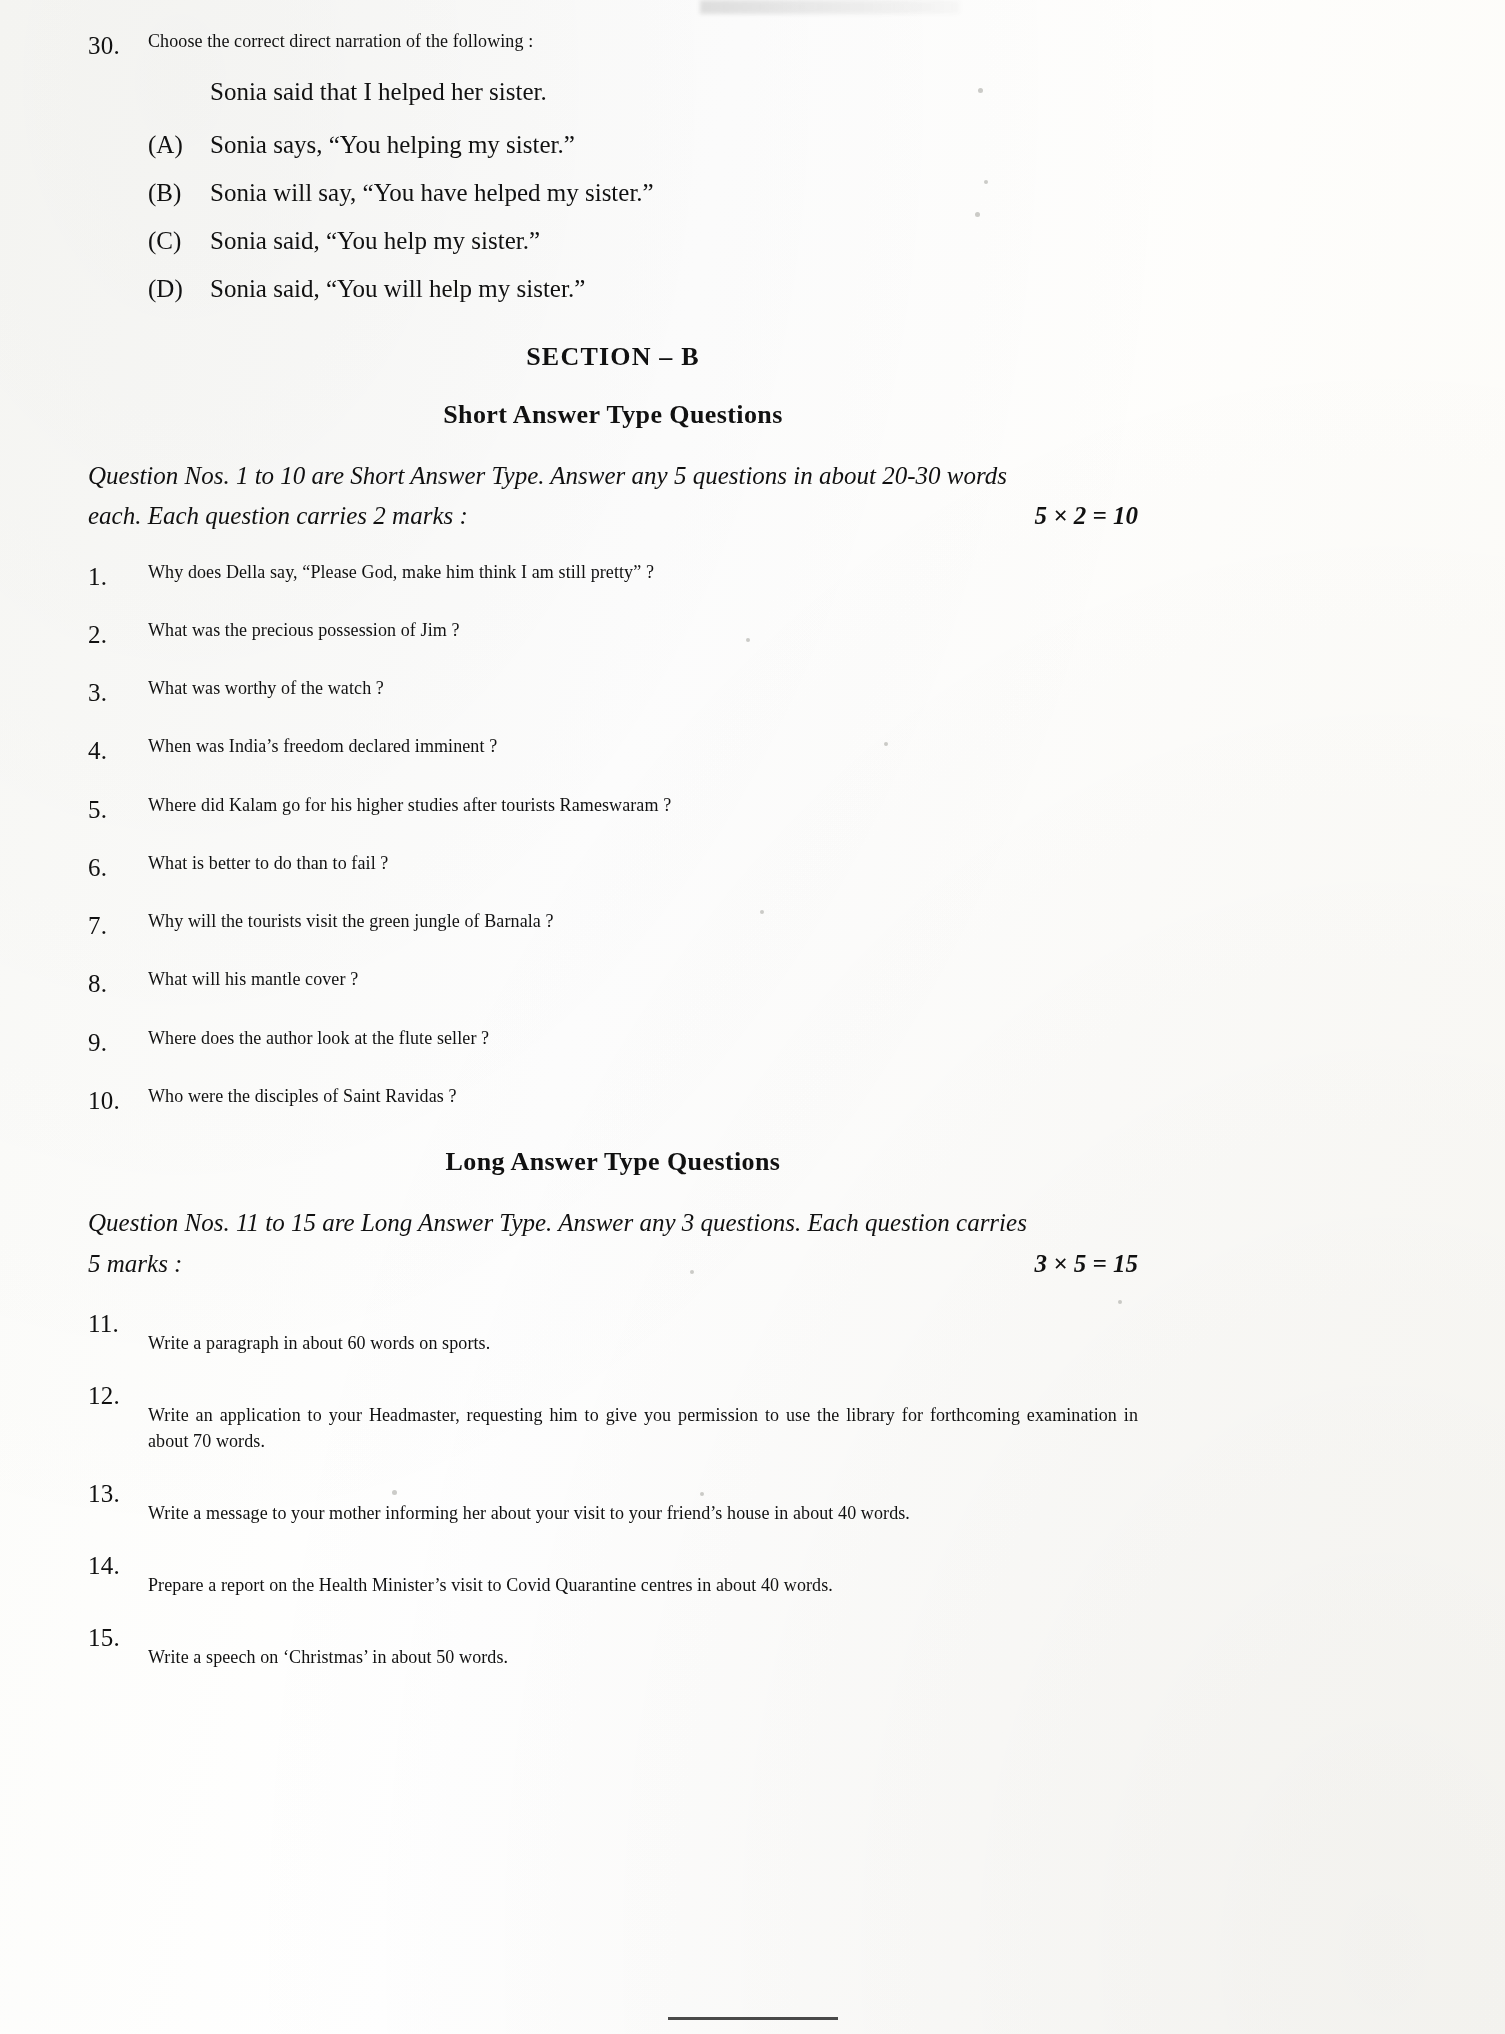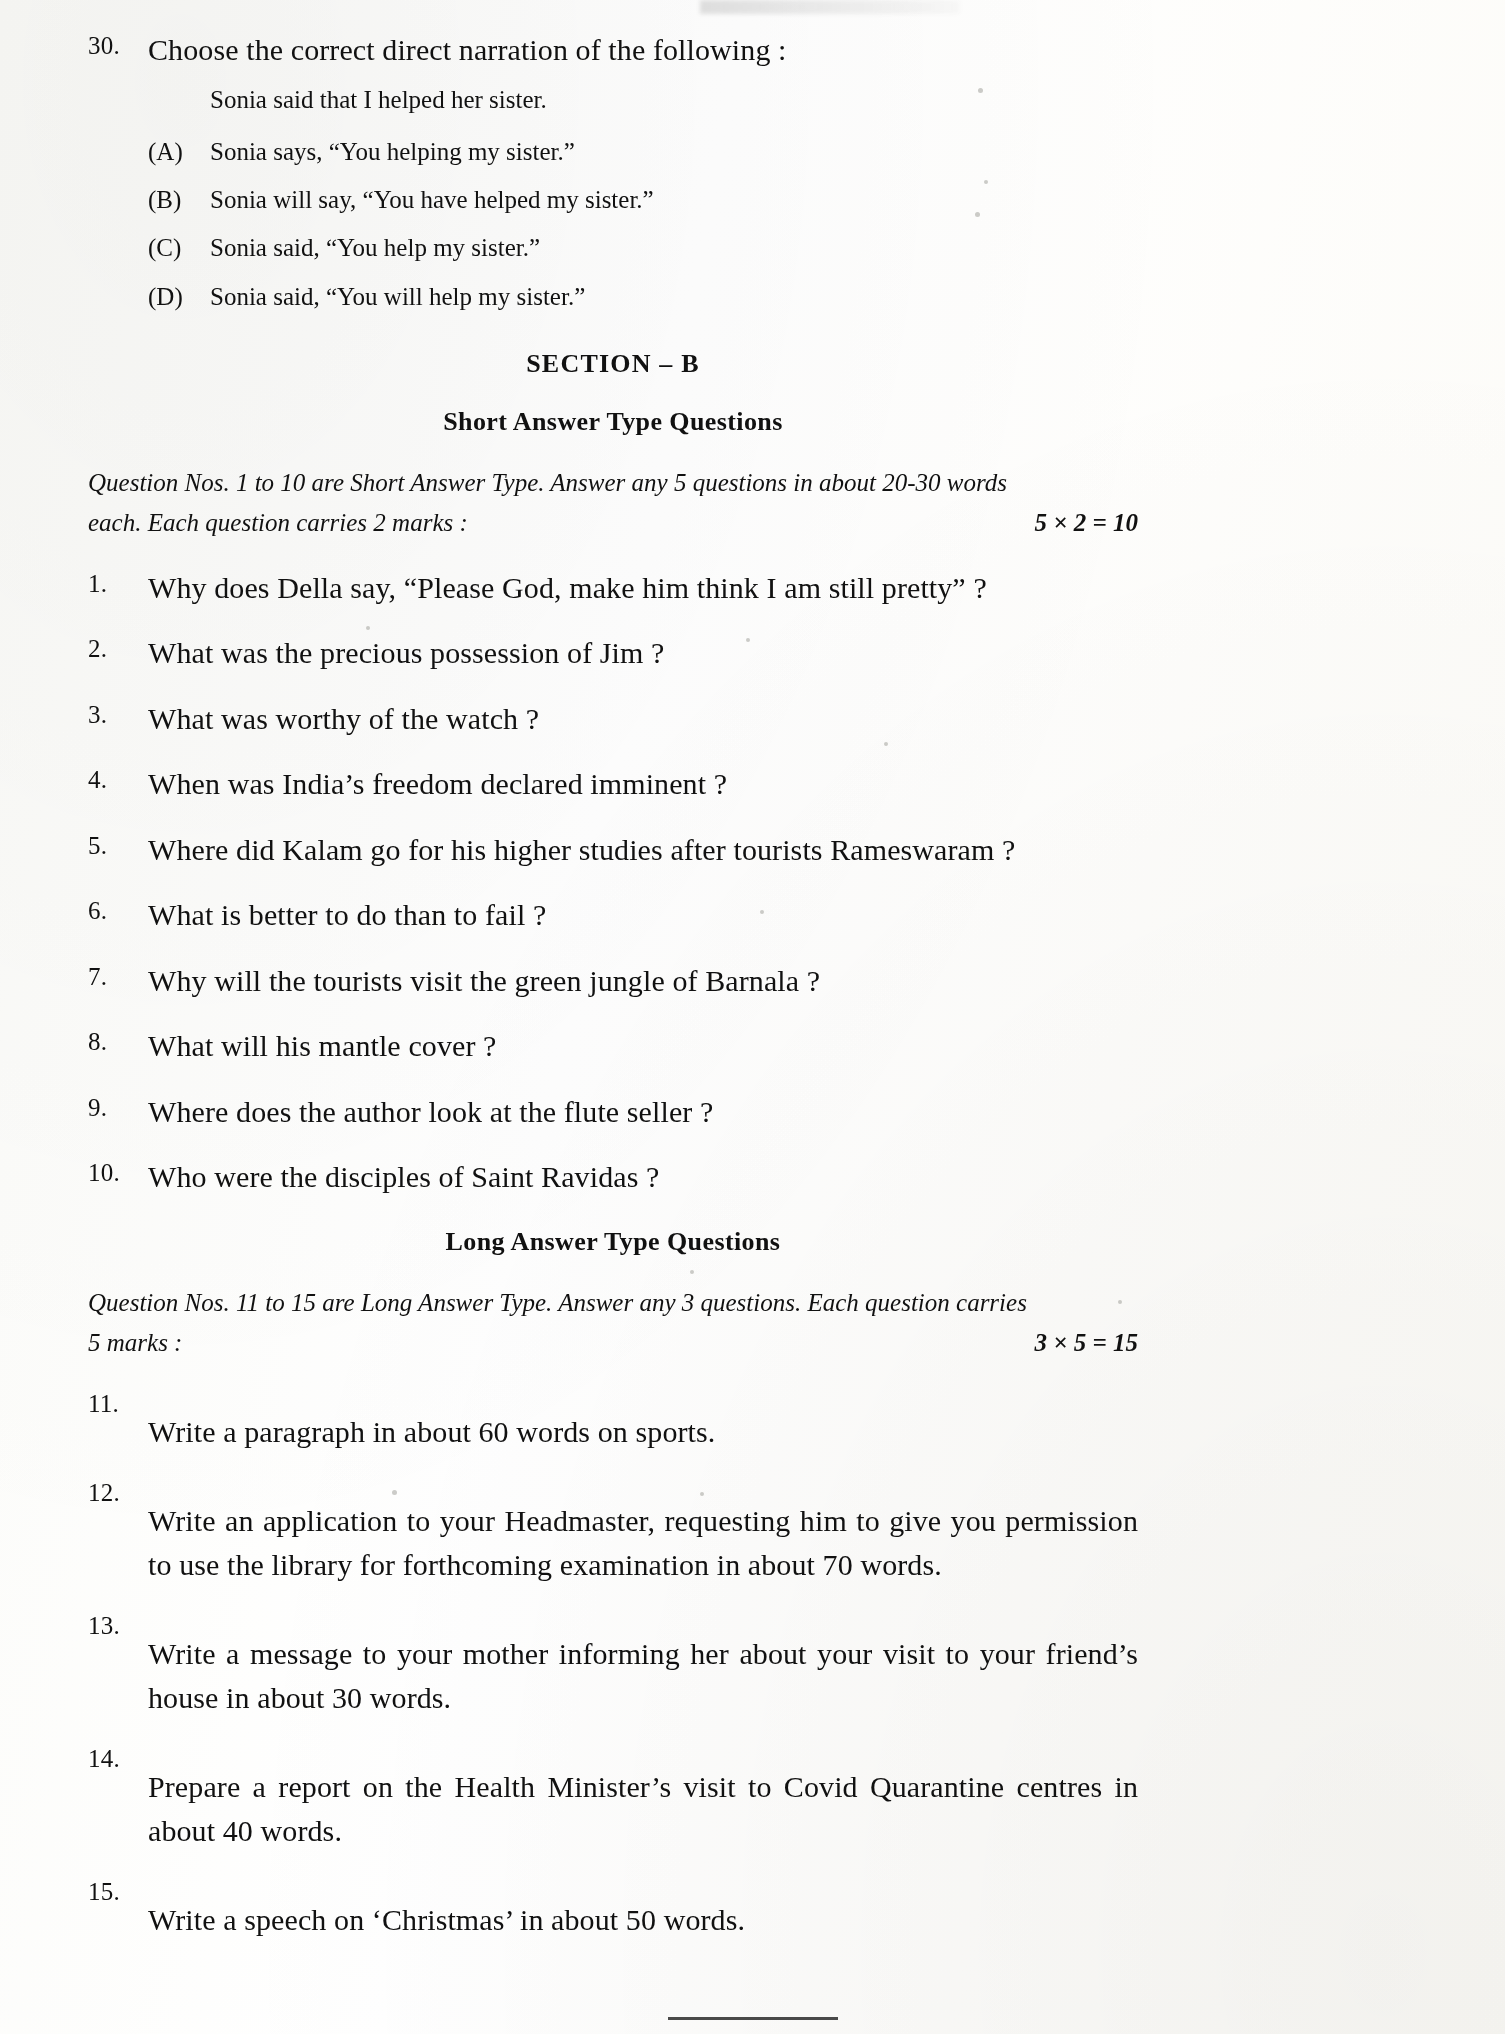--- a/index.html
+++ b/index.html
@@ -36,21 +36,21 @@
   }
   .qnum {
     flex: 0 0 auto;
     width: 60px;
     font-size: 25px;
     line-height: 1.45;
     letter-spacing: 0.2px;
   }
   .qtext {
     flex: 1 1 auto;
-    font-size: 30px;
+    font-size: 18px;
     line-height: 1.45;
     letter-spacing: 0.1px;
     font-family: Liberation Serif, serif;
   }
 
   
   .mcq-stem-row { margin-top: 28px; }
   .mcq-quote {
     margin-left: 122px;
     font-size: 25px;
@@ -261,21 +261,21 @@
       <div class="qrow">
         <div class="qnum">11.</div>
         <div class="qtext">Write a paragraph in about 60 words on sports.</div>
       </div>
       <div class="qrow">
         <div class="qnum">12.</div>
         <div class="qtext">Write an application to your Headmaster, requesting him to give you permission to use the library for forthcoming examination in about 70 words.</div>
       </div>
       <div class="qrow">
         <div class="qnum">13.</div>
-        <div class="qtext">Write a message to your mother informing her about your visit to your friend’s house in about 30 words.</div>
+        <div class="qtext">Write a message to your mother informing her about your visit to your friend’s house in about 40 words.</div>
       </div>
       <div class="qrow">
         <div class="qnum">14.</div>
         <div class="qtext">Prepare a report on the Health Minister’s visit to Covid Quarantine centres in about 40 words.</div>
       </div>
       <div class="qrow">
         <div class="qnum">15.</div>
         <div class="qtext">Write a speech on ‘Christmas’ in about 50 words.</div>
       </div>
     </div>

